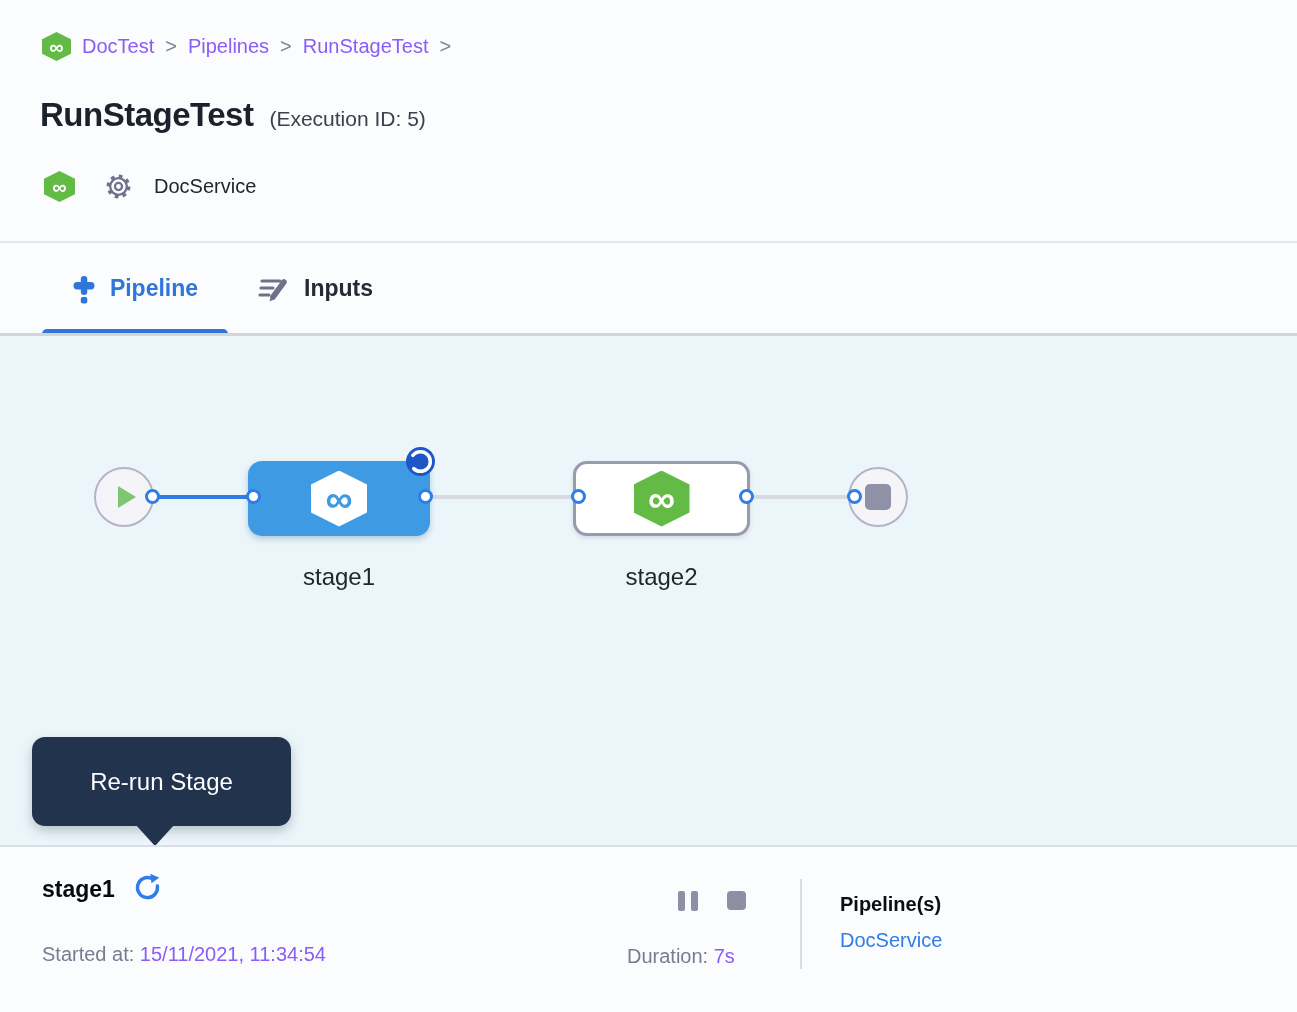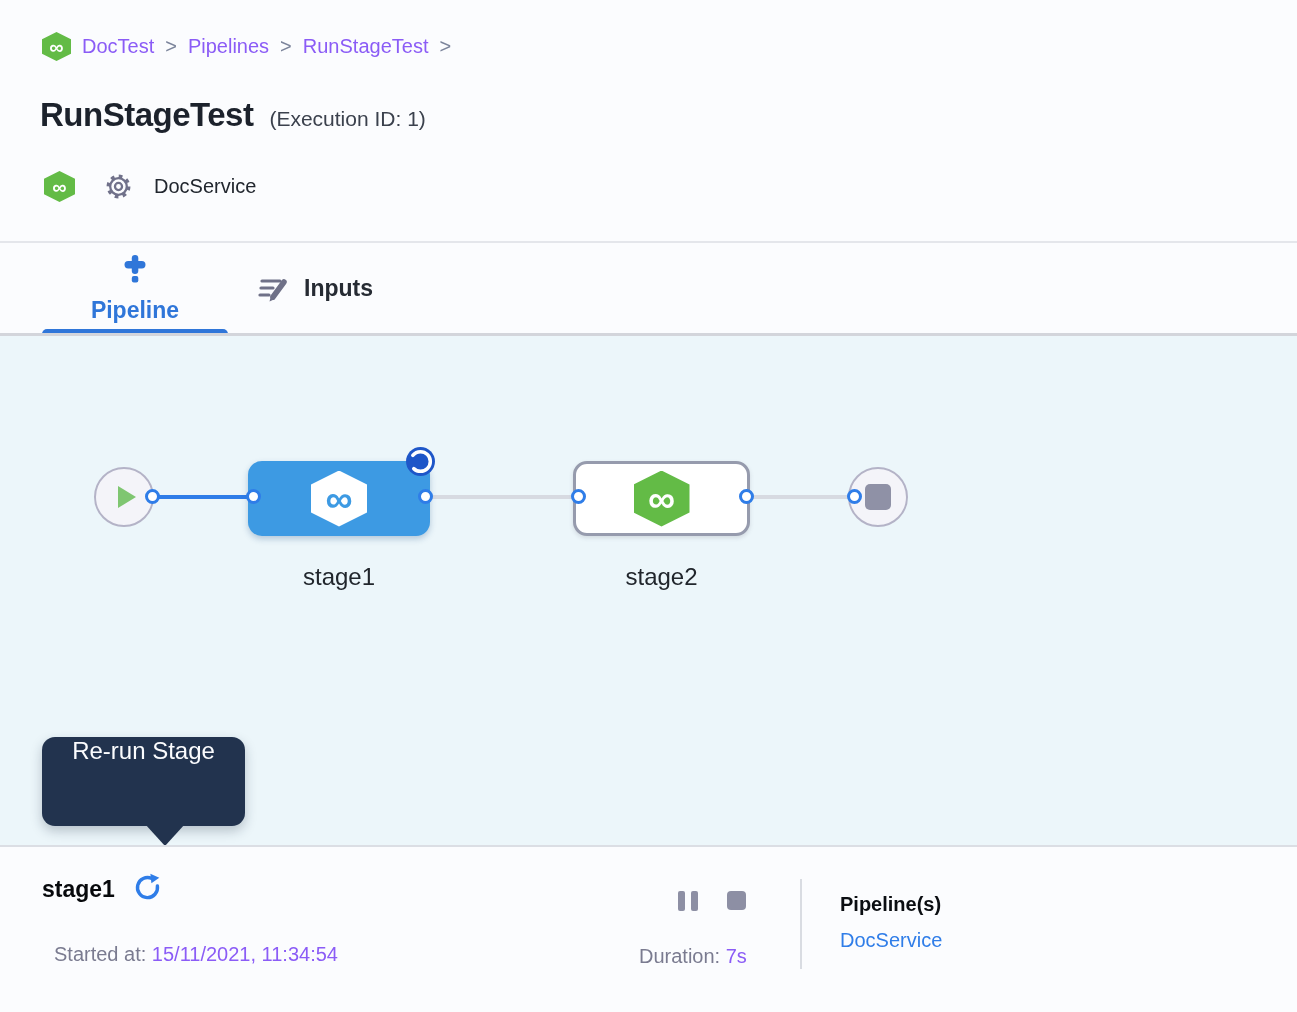--- a/index.html
+++ b/index.html
@@ -28,21 +28,21 @@
   .hex-md { width:31px; height:31px; }
   .hex-lg { width:56px; height:56px; }
   .inf { font-weight:700; line-height:1; }
   .hex-sm .inf, .hex-md .inf { font-size:20px; color:#ffffff; }
   .hex-lg .inf { font-size:38px; }
   .inf-white { color:#ffffff; } .inf-blue { color:#3d9ae3; }
 
   
   .tabbar { position:absolute; left:0; top:243px; width:100%; height:91px; background:#fbfcfe; }
   .tab { position:absolute; top:0; height:91px; display:flex; align-items:center; gap:14px; cursor:pointer; }
-  .tab-pipeline { left:42px; width:186px; justify-content:center;flex-direction:column; }
+  .tab-pipeline { left:42px; width:186px; justify-content:center; }
   .tab-inputs { left:258px; }
   .tab-label { font-size:23px; font-weight:700; }
   .tab-active .tab-label { color:#2f76d9; }
   .tab-idle .tab-label { color:#262b33; font-weight:600; }
   .tab-underline { position:absolute; left:0; bottom:0; width:100%; height:5px; background:#2f76d9; border-radius:5px 5px 0 0; }
   .divider-2 { position:absolute; left:0; top:333px; width:100%; height:3px; background:#d3d5db; }
 
   
   .canvas { position:absolute; left:0; top:336px; width:100%; height:509px; background:#ecf6fa; }
   .node-circle { position:absolute; width:60px; height:60px; border-radius:50%;
@@ -62,36 +62,36 @@
            display:flex; align-items:center; justify-content:center; cursor:pointer; }
   .stage-running { left:248px; width:182px; background:#3d9ae3; box-shadow:0 3px 6px rgba(33,83,138,.28); }
   .stage-pending { left:573px; width:177px; background:#ffffff; border:3px solid #969bad;
                    box-shadow:0 2px 4px rgba(96,97,112,.18); }
   .spinner { position:absolute; top:-15px; right:-6px; width:31px; height:31px; }
   .stage-label { position:absolute; top:227px; font-size:24px; color:#21262c; text-align:center; }
   .label-1 { left:248px; width:182px; }
   .label-2 { left:573px; width:177px; }
 
   
-  .tooltip { position:absolute; left:42px; top:401px; width:203px; height:89px; background:#22334e;
-             border-radius:13px; display:flex; align-items:flex-start; justify-content:center;
+  .tooltip { position:absolute; left:32px; top:401px; width:259px; height:89px; background:#22334e;
+             border-radius:13px; display:flex; align-items:center; justify-content:center;
              box-shadow:0 5px 12px rgba(25,40,65,.25); }
   .tooltip-text { color:#fbfcfe; font-size:24px; }
   .tooltip-arrow { position:absolute; left:103px; top:87px; width:0; height:0;
                    border-left:20px solid transparent; border-right:20px solid transparent;
                    border-top:22px solid #22334e; }
 
   
   .footer { position:absolute; left:0; top:845px; width:100%; height:167px; background:#fbfcfe;
             border-top:2px solid #dbdee4; }
   .f-stage-row { position:absolute; left:42px; top:26px; display:flex; align-items:center; gap:17px; }
   .f-stage-name { font-size:23px; font-weight:700; color:#07090c; }
   .icon-btn { background:none; border:none; padding:0; cursor:pointer; display:flex; align-items:center; }
   .f-started { position:absolute; left:42px; top:96px; font-size:20px; }
-  .f-muted { color:#7a7b90;margin-left:12px; }
+  .f-muted { color:#7a7b90; }
   .f-value { color:#8b5cf6; }
   .pause-btn { position:absolute; left:678px; top:44px; display:flex; gap:6px; }
   .pause-bar { width:7px; height:20px; background:#8d8fa4; border-radius:2px; }
   .stop-btn { position:absolute; left:727px; top:44px; }
   .stop-btn-sq { width:19px; height:19px; background:#8d8fa4; border-radius:4px; }
   .f-duration { position:absolute; left:627px; top:98px; font-size:20px; }
   .f-vdivider { position:absolute; left:800px; top:32px; width:2px; height:90px; background:#d9dce2; }
   .f-services-label { position:absolute; left:840px; top:46px; font-size:20px; font-weight:700; color:#0b0e12; }
   .f-service-link { position:absolute; left:840px; top:82px; font-size:20px; color:#2f7de8; text-decoration:none; cursor:pointer; }
 </style>
@@ -108,21 +108,21 @@
       <a class="crumb-link">DocTest</a>
       <span class="crumb-sep">&gt;</span>
       <a class="crumb-link">Pipelines</a>
       <span class="crumb-sep">&gt;</span>
       <a class="crumb-link">RunStageTest</a>
       <span class="crumb-sep">&gt;</span>
     </nav>
 
     <div class="title-row">
       <h1 class="page-title">RunStageTest</h1>
-      <span class="exec-id">(Execution ID: 1)</span>
+      <span class="exec-id">(Execution ID: 5)</span>
     </div>
 
     <div class="service-row">
       <span class="hex hex-green hex-md">
         <span class="inf inf-white">∞</span>
       </span>
       <svg width="27" height="27" viewBox="0 0 26 26" style="margin-left:30px">
         <circle cx="13" cy="13" r="9.5" fill="none" stroke="#70718a" stroke-width="4" stroke-dasharray="3.4 4.05"></circle>
         <circle cx="13" cy="13" r="8" fill="none" stroke="#70718a" stroke-width="2.2"></circle>
         <circle cx="13" cy="13" r="3.4" fill="none" stroke="#70718a" stroke-width="2.2"></circle>

